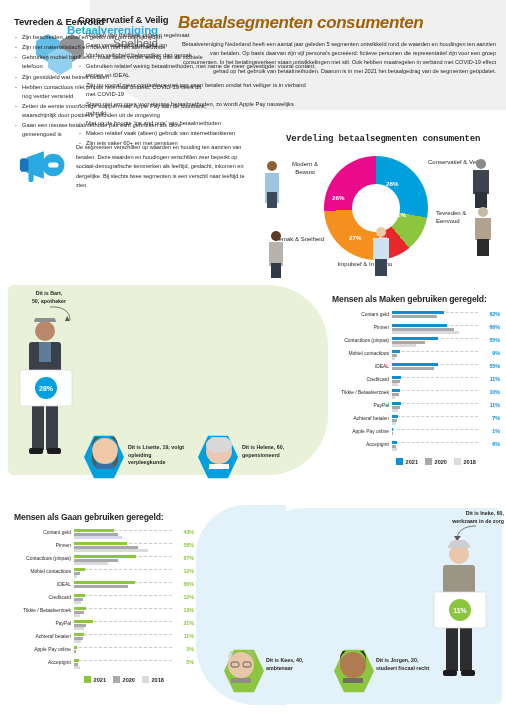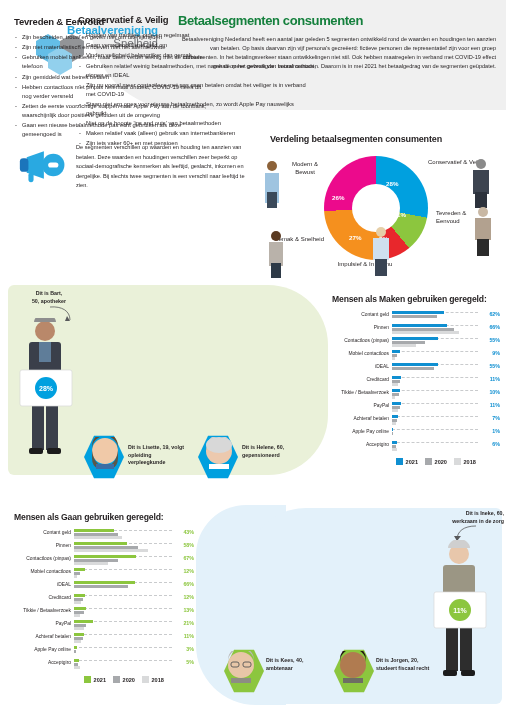--- a/index.html
+++ b/index.html
@@ -48,25 +48,26 @@
     position: absolute;
     left: 30px; top: 30px;
     width: 70px; height: 46px;
   }
   .title-area {
     position: absolute;
     left: 178px; top: 14px;
     width: 318px;
   }
   .main-title {
-    font-size: 13px;
+    font-size: 17px;
     font-weight: bold;
-    color: #15803d;
+    color: #a16207;
     letter-spacing: -0.4px;
     line-height: 1.1;
+    font-style: italic;
   }
   .intro-text {
     margin-top: 7px;
     font-size: 5.6px;
     line-height: 1.62;
     color: #231f20;
     text-align: right;
   }
 
   
@@ -78,21 +79,21 @@
   }
 
   
   .demo-block { position: absolute; left: 18px; top: 134px; width: 228px; }
   .demo-body { display: flex; margin-top: 9px; }
   .megaphone { width: 58px; flex: 0 0 58px; padding-top: 4px; }
   .demo-text { font-size: 5.6px; line-height: 1.72; color: #231f20; }
 
   
   .pie-block { position: absolute; left: 258px; top: 134px; width: 240px; height: 150px; }
-  .pie-title { margin-left: 12px; }
+  .pie-title { margin-left: 28px; font-family: Liberation Mono, monospace; }
   .donut-wrap { position: absolute; left: 66px; top: 22px; width: 104px; height: 104px; }
   .donut {
     width: 104px; height: 104px; border-radius: 50%;
     background: conic-gradient(
       #00a0df  0deg 100.8deg,
       #8cc63e  100.8deg 140.4deg,
       #e8272c  140.4deg 169.2deg,
       #f5901e  169.2deg 266.4deg,
       #ec0a8c  266.4deg 360deg);
   }

